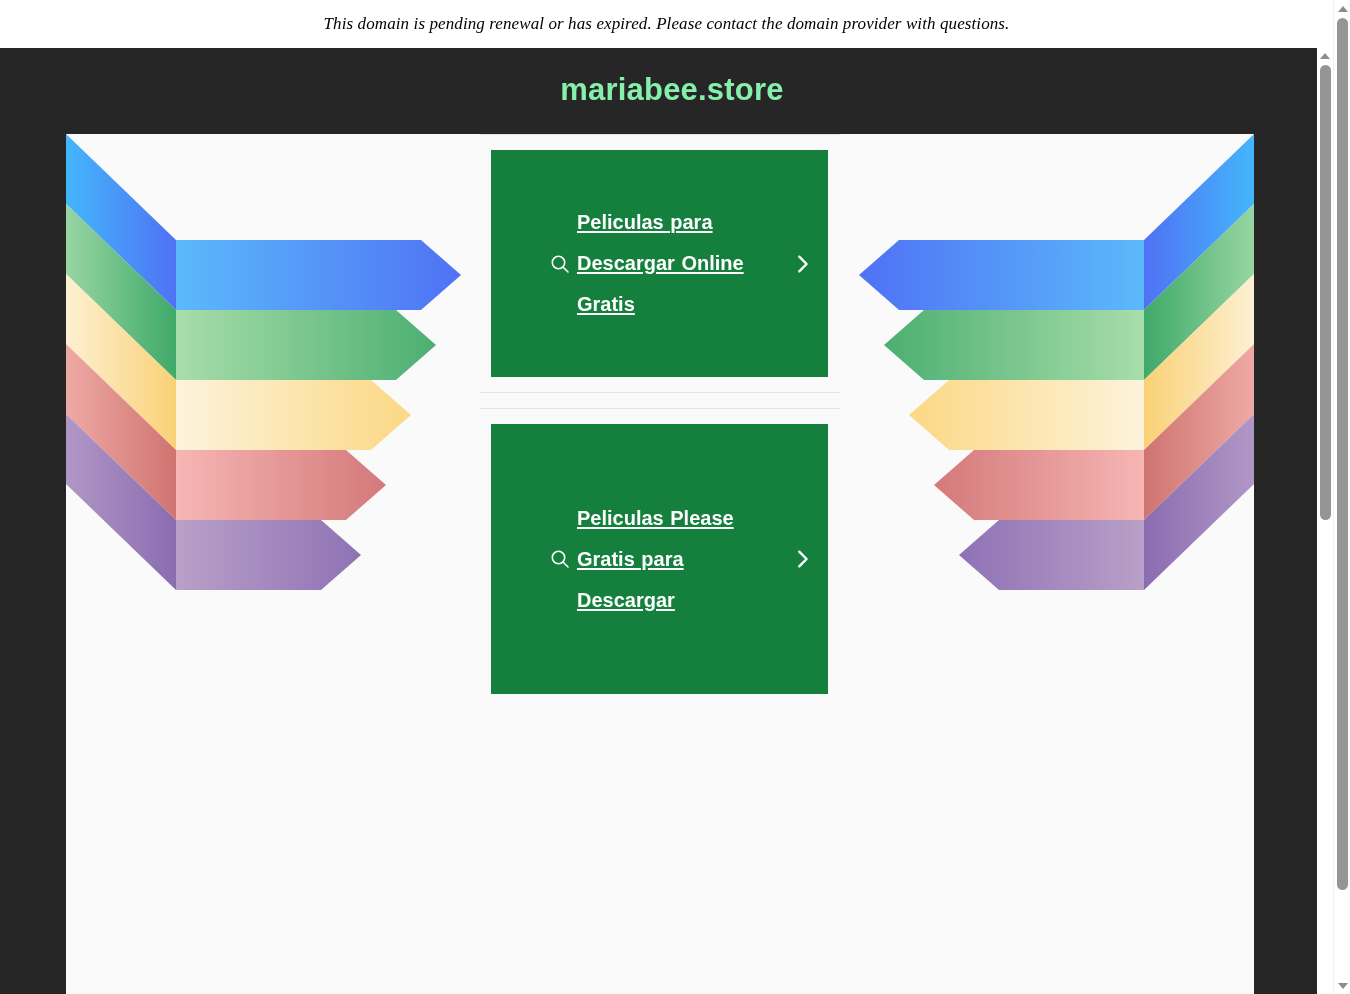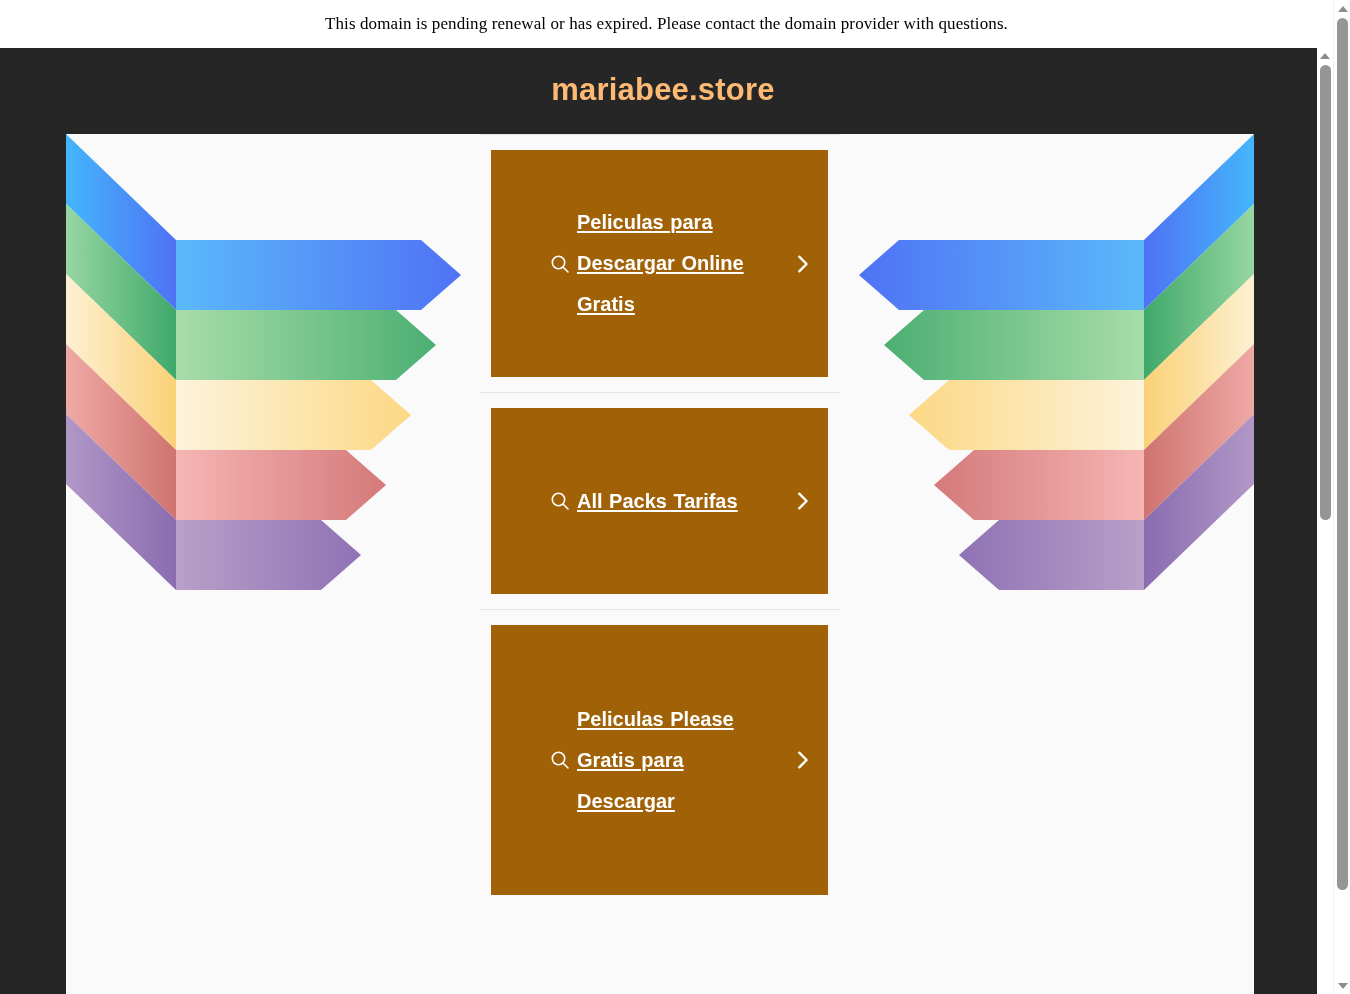--- a/index.html
+++ b/index.html
@@ -71,20 +71,21 @@
   
   #notice-banner {
     position: absolute;
     top: 0; left: 0;
     width: 1333px; height: 48px;
     background: #ffffff;
     display: flex;
     align-items: center;
     justify-content: center;
     z-index: 40;
+    font-style: italic;
   }
   #notice-banner .notice-text {
     font-family: "Liberation Serif", serif;
     font-size: 17px;
     color: #000000;
     letter-spacing: 0.1px;
     white-space: nowrap;
   }
 
   
@@ -92,26 +93,26 @@
     position: absolute;
     top: 48px; left: 0;
     width: 1333px; height: 946px;
     background: #262626;
     overflow: hidden;
     z-index: 10;
   }
 
   #domain-title {
     position: absolute;
-    top: 24px; left: 3px;
+    top: 24px; left: 12px;
     width: 1320px;
     text-align: center;
     font-size: 31px;
     font-weight: bold;
-    color: #fdba74;
+    color: #86efac;
     letter-spacing: 0.2px;
   }
 
   
   #content-panel {
     position: absolute;
     left: 66px; top: 86px;
     width: 1188px; height: 860px;
     background: #fafafa;
     overflow: hidden;
@@ -146,21 +147,21 @@
     height: 1px;
     background: #e4e4e4;
     width: 360px;
     margin-bottom: 15px;
   }
 
   .result-card {
     position: relative;
     width: 337px;
     margin-left: 11px;
-    background: #a16207;
+    background: #15803d;
     display: flex;
     align-items: center;
     cursor: pointer;
   }
   .result-card .search-ico {
     flex: 0 0 auto;
     width: 34px;
     margin-left: 52px;
     display: flex;
     align-items: center;
@@ -342,34 +343,20 @@
         <span class="card-text">Peliculas para Descargar Online Gratis</span>
         <span class="chev-ico">
           <svg width="22" height="22" viewBox="0 0 24 24" fill="none" stroke="#ffffff" stroke-width="2.6" stroke-linecap="round" stroke-linejoin="round">
             <polyline points="9,4 17,12 9,20"></polyline>
           </svg>
         </span>
       </div>
 
       <div class="card-divider"></div>
 
-      <div id="card2" class="result-card">
-        <span class="search-ico">
-          <svg width="24" height="24" viewBox="0 0 24 24" fill="none" stroke="#ffffff" stroke-width="1.6" stroke-linecap="round">
-            <circle cx="10.5" cy="10.5" r="6.2"></circle>
-            <line x1="15.2" y1="15.2" x2="20" y2="20"></line>
-          </svg>
-        </span>
-        <span class="card-text">All Packs Tarifas</span>
-        <span class="chev-ico">
-          <svg width="22" height="22" viewBox="0 0 24 24" fill="none" stroke="#ffffff" stroke-width="2.6" stroke-linecap="round" stroke-linejoin="round">
-            <polyline points="9,4 17,12 9,20"></polyline>
-          </svg>
-        </span>
-      </div>
 
       <div class="card-divider"></div>
 
       <div id="card3" class="result-card">
         <span class="search-ico">
           <svg width="24" height="24" viewBox="0 0 24 24" fill="none" stroke="#ffffff" stroke-width="1.6" stroke-linecap="round">
             <circle cx="10.5" cy="10.5" r="6.2"></circle>
             <line x1="15.2" y1="15.2" x2="20" y2="20"></line>
           </svg>
         </span>

